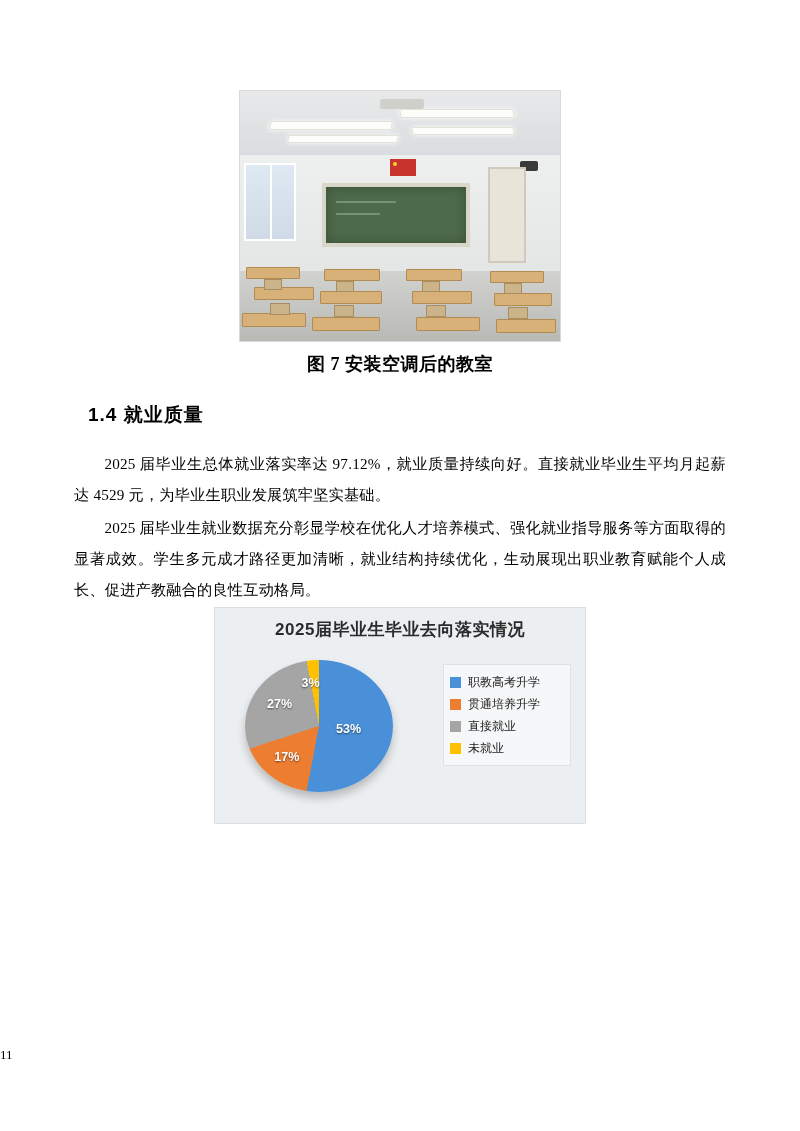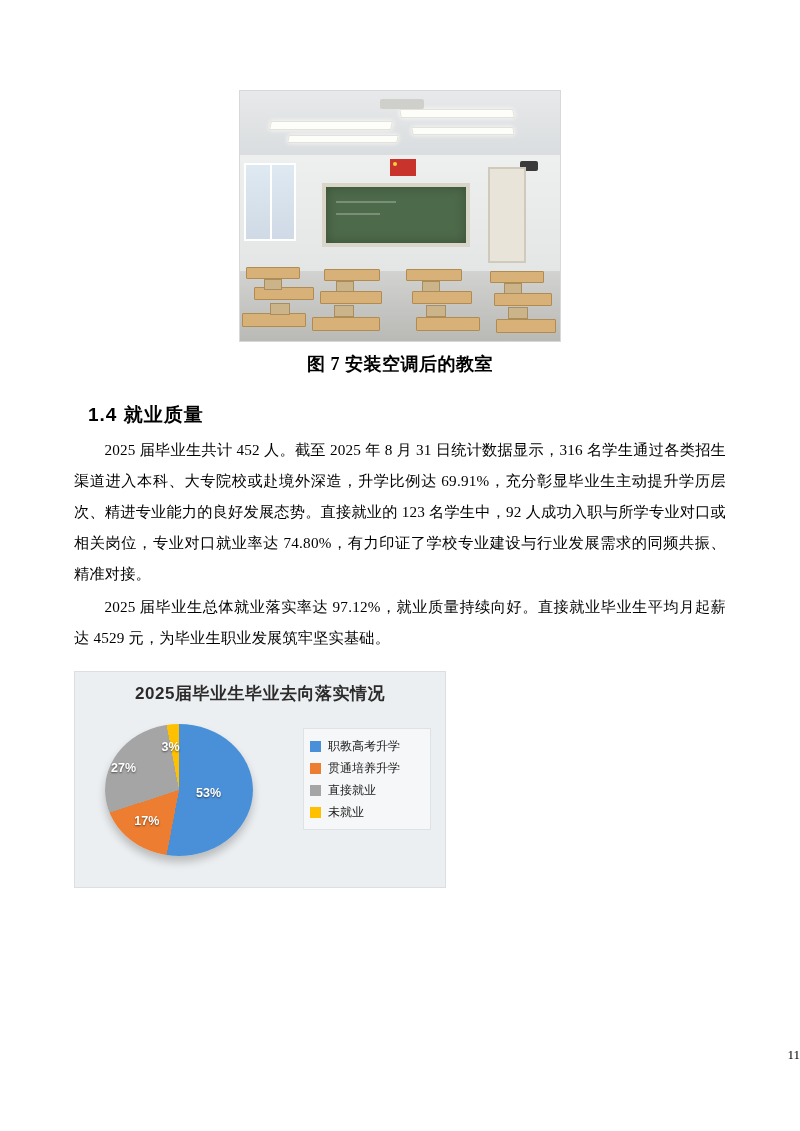--- a/index.html
+++ b/index.html
@@ -128,39 +128,40 @@
     color: #000;
     margin-top: 10px;
     letter-spacing: .5px;
   }
 
   
   h2.section-title {
     font-family: "Liberation Sans", sans-serif;
     font-size: 19px;
     font-weight: bold;
-    margin: 26px 0 6px 14px;
+    margin: 26px 0 20px 14px;
     letter-spacing: 1px;
   }
 
   
   p.body {
     font-size: 15.2px;
     line-height: 31px;
     text-align: justify;
     text-indent: 2em;
     margin: 0 0 2px 0;
     letter-spacing: .2px;
   }
 
   
   .chart-wrap {
     width: 100%;
     display: flex;
-    margin-top: 18px;
+    justify-content: center;
+    margin-top: 2px;
   }
   .chart-box {
     width: 370px;
     height: 215px;
     background: #eceff1;
     border: 1px solid #dcdfe1;
     position: relative;
     font-family: "Liberation Sans", sans-serif;
   }
   .chart-title {
@@ -209,21 +210,21 @@
   }
   .legend-swatch {
     width: 11px; height: 11px; margin-right: 7px; flex: 0 0 auto;
   }
 
   
   .page-number {
     position: absolute;
     left: 0; right: 0;
     bottom: 68px;
-    text-align: right;
+    text-align: left;
     font-size: 13px;
     font-family: "Liberation Serif", "DejaVu Serif", serif;
   }
 </style>
 </head>
 <body>
 
 <div class="page">
 
   <div class="figure7-wrap">
@@ -266,31 +267,31 @@
       <div class="chair" style="left:182px;top:190px; width:16px; height:9px;"></div>
       <div class="chair" style="left:186px;top:214px; width:18px; height:10px;"></div>
       <div class="chair" style="left:264px;top:192px; width:16px; height:9px;"></div>
       <div class="chair" style="left:268px;top:216px; width:18px; height:10px;"></div>
     </div>
   </div>
   <div class="caption">图 7  安装空调后的教室</div>
 
   <h2 class="section-title">1.4  就业质量</h2>
 
-  <p class="body">2025 届毕业生共计 452 人。截至 2025 年 8 月 31 日统计数据显示，316 名学生通过各类招生渠道进入本科、大专院校或赴境外深造，升学比例达 69.91%，充分彰显毕业生主动提升学历层次、精进专业能力的良好发展态势。直接就业的 123 名学生中，92 人成功入职与所学专业对口或相关岗位，专业对口就业率达 74.80%，有力印证了学校专业建设与行业发展需求的同频共振、精准对接。</p>
   <p class="body">2025 届毕业生总体就业落实率达 97.12%，就业质量持续向好。直接就业毕业生平均月起薪达 4529 元，为毕业生职业发展筑牢坚实基础。</p>
+  <p class="body">2025 届毕业生就业数据充分彰显学校在优化人才培养模式、强化就业指导服务等方面取得的显著成效。学生多元成才路径更加清晰，就业结构持续优化，生动展现出职业教育赋能个人成长、促进产教融合的良性互动格局。</p>
 
   <div class="chart-wrap">
     <div class="chart-box">
       <div class="chart-title">2025届毕业生毕业去向落实情况</div>
       <div class="pie-area">
         <div class="pie" id="pie-shape" style="background: conic-gradient(rgb(74, 144, 217) 0deg, rgb(74, 144, 217) 190.8deg, rgb(237, 125, 49) 190.8deg, rgb(237, 125, 49) 252deg, rgb(165, 165, 165) 252deg, rgb(165, 165, 165) 349.2deg, rgb(255, 192, 0) 349.2deg, rgb(255, 192, 0) 360deg);"></div>
         <div class="slice-label" id="lbl0" style="left: 95px; top: 69.9525px;">53%</div>
         <div class="slice-label" id="lbl1" style="left: 33.257px; top: 97.5047px;">17%</div>
-        <div class="slice-label" id="lbl2" style="left: 10px; top: 44.6203px;">27%</div>
+        <div class="slice-label" id="lbl2" style="left: 26px; top: 44.6203px;">27%</div>
         <div class="slice-label" id="lbl3" style="left: 60.4828px; top: 24.1864px;">3%</div>
       </div>
       <div class="legend">
         <div class="legend-item">
           <span class="legend-swatch" id="sw0" style="background: rgb(74, 144, 217);"></span>
           <span>职教高考升学</span>
         </div>
         <div class="legend-item">
           <span class="legend-swatch" id="sw1" style="background: rgb(237, 125, 49);"></span>
           <span>贯通培养升学</span>

